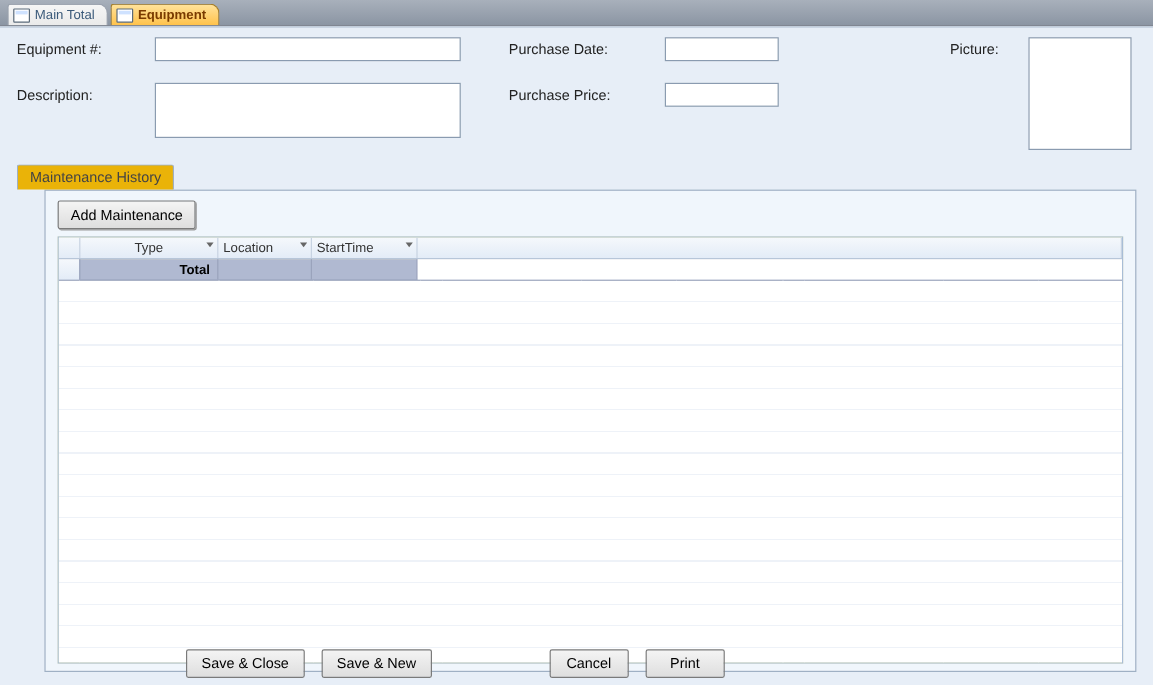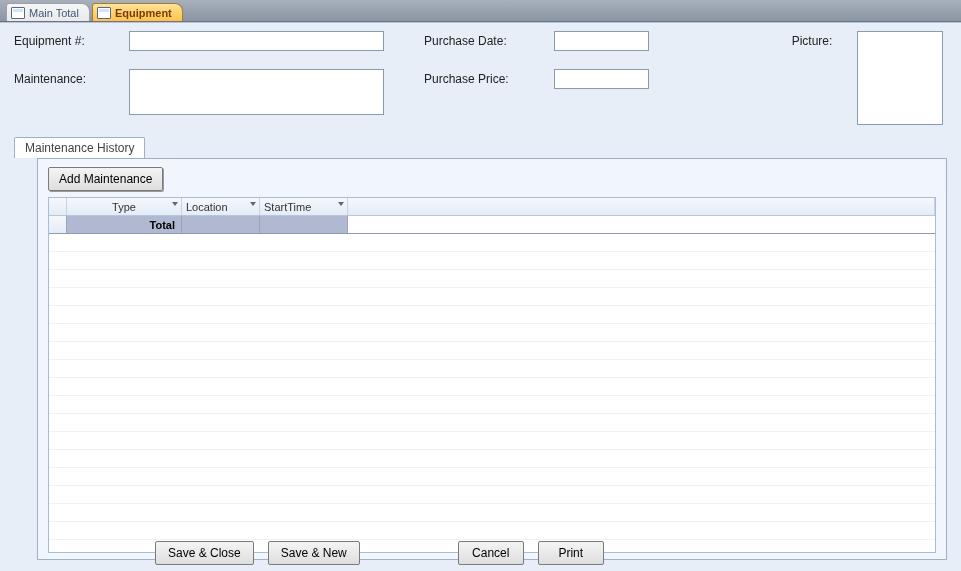--- a/index.html
+++ b/index.html
@@ -51,21 +51,21 @@
   .fields input[type=text]{
     width:100%; height:20px; border:1px solid #8a9bb0; background:#fff; font-size:12px; padding:2px 4px;
   }
   .multiline { height:46px; resize:none; width:100%; border:1px solid #8a9bb0; background:#fff; font-size:12px; padding:2px 4px; }
   .pic-box { width:86px; height:94px; border:1px solid #8a9bb0; background:#fff; }
 
   
   .tabctrl { margin-top:12px; }
   .tabctrl-tabs { display:flex; }
   .tabctrl-tab {
-    font-size:12px; color:#444; background:#ffffff;
+    font-size:12px; color:#444; background:#eab308;
     border:1px solid #9fb0c4; border-bottom:none;
     padding:3px 10px; border-radius:2px 2px 0 0;
     cursor:pointer;
   }
   .tabctrl-body {
     border:1px solid #9fb0c4; background:#f0f6fc;
     height:402px; padding:8px 10px 6px 10px;
     display:flex; flex-direction:column;margin-left:23px;
   }
 
@@ -134,21 +134,21 @@
   <div class="fields">
     <div class="lbl">Equipment #:</div>
     <input type="text" value="" style="">
     <div></div>
     <div class="lbl">Purchase Date:</div>
     <input type="text" value="" style="">
     <div></div>
     <div class="lbl" style="text-align:center">Picture:</div>
     <div class="pic-box" style="grid-row:span 2"></div>
 
-    <div class="lbl">Maintenance:</div>
+    <div class="lbl">Description:</div>
     <textarea class="multiline" style=""></textarea>
     <div></div>
     <div class="lbl">Purchase Price:</div>
     <input type="text" value="" style="">
     <div></div>
     <div></div>
   </div>
 
   <div class="tabctrl">
     <div class="tabctrl-tabs">

